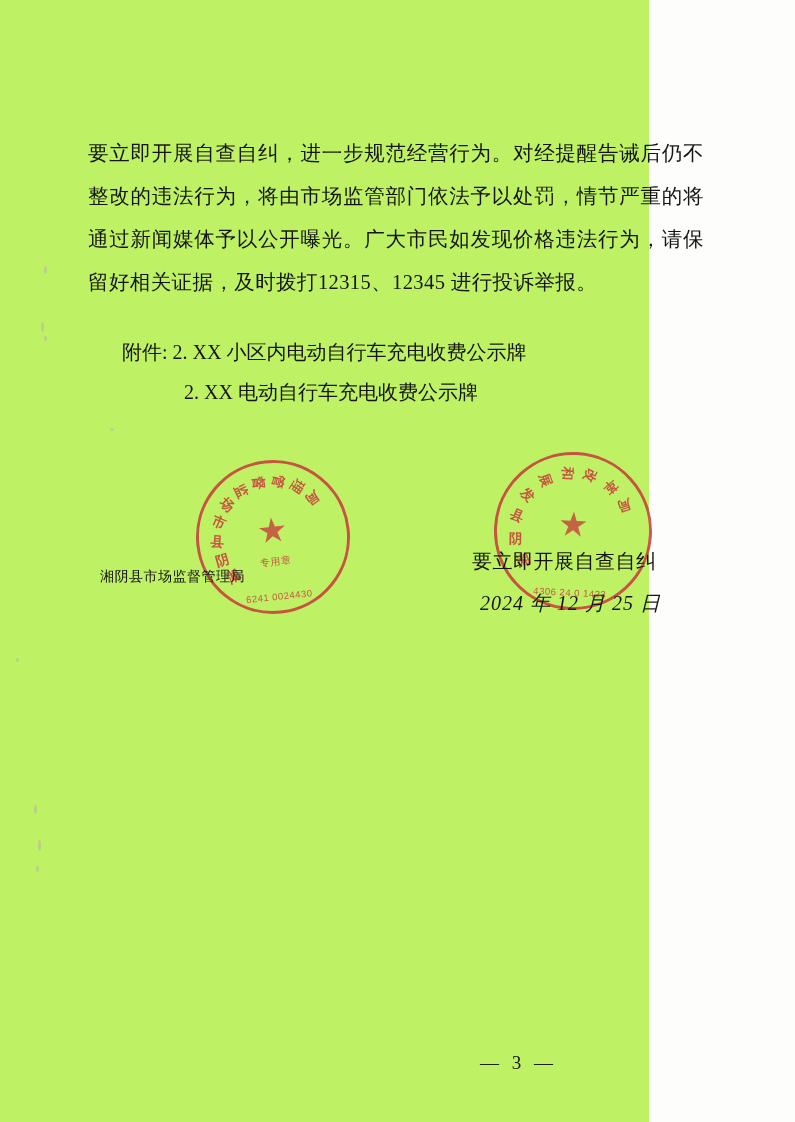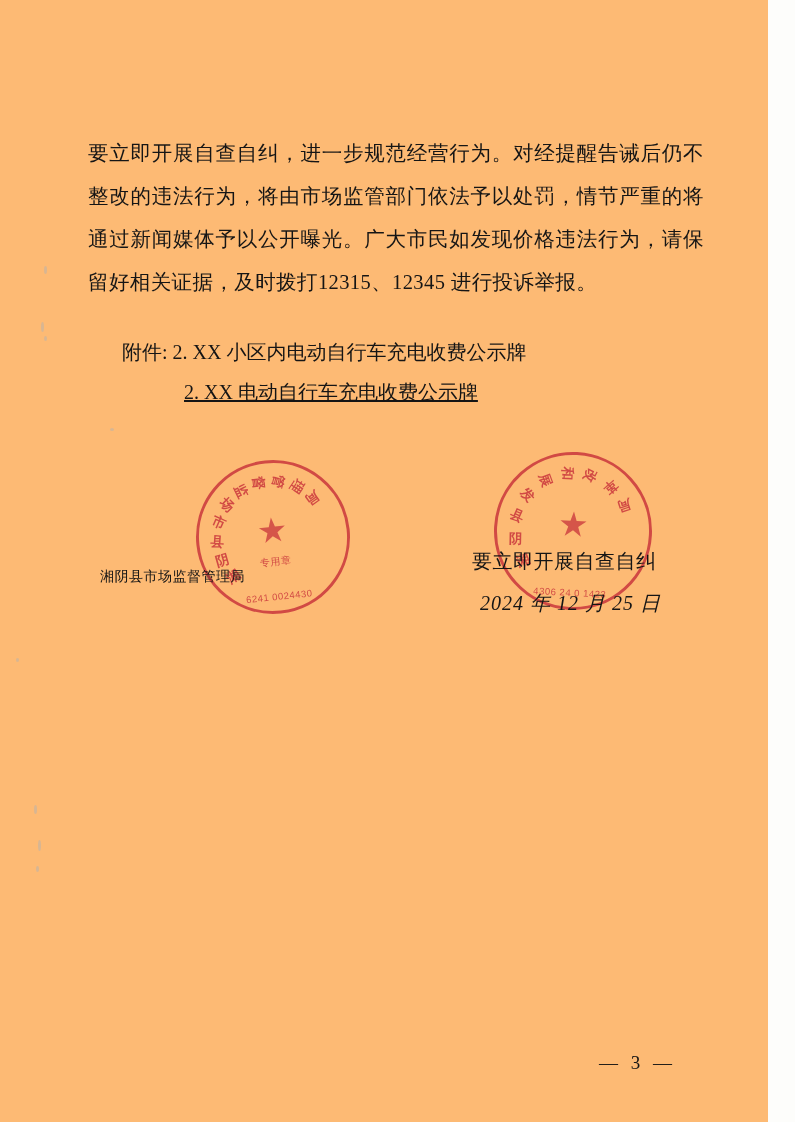--- a/index.html
+++ b/index.html
@@ -10,23 +10,23 @@
     width: 795px;
     height: 1122px;
     background: #fdfdfb;
     font-family: "Liberation Serif", "DejaVu Serif", serif;
     color: #1a1a1a;
     position: relative;
     overflow: hidden;
   }
   .page {
     position: relative;
-    width: 768px;
+    width: 649px;
     height: 1122px;
-    background: #fdba74;
+    background: #bef264;
   }
   
   .speck {
     position: absolute;
     background: #b9b3ab;
     border-radius: 50%;
     opacity: .55;
   }
   .body-text {
     position: absolute;
@@ -51,21 +51,20 @@
     width: 616px;
     font-size: 20px;
     line-height: 40px;
     color: #151515;
   }
   .attach-line-1 {
     text-indent: 34px;
   }
   .attach-line-2 {
     text-indent: 96px;
-    text-decoration: underline;
   }
   .sign-area {
     position: absolute;
     left: 0;
     top: 430px;
     width: 795px;
     height: 200px;
   }
   .sign-left {
     position: absolute;

